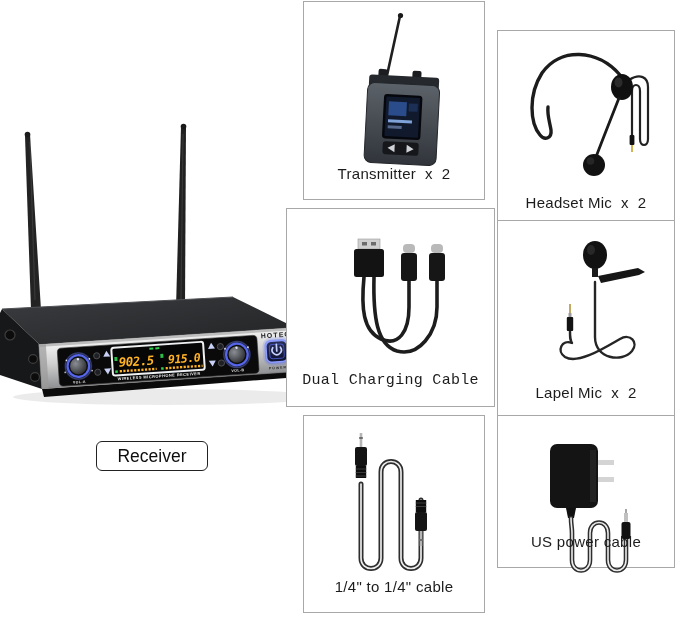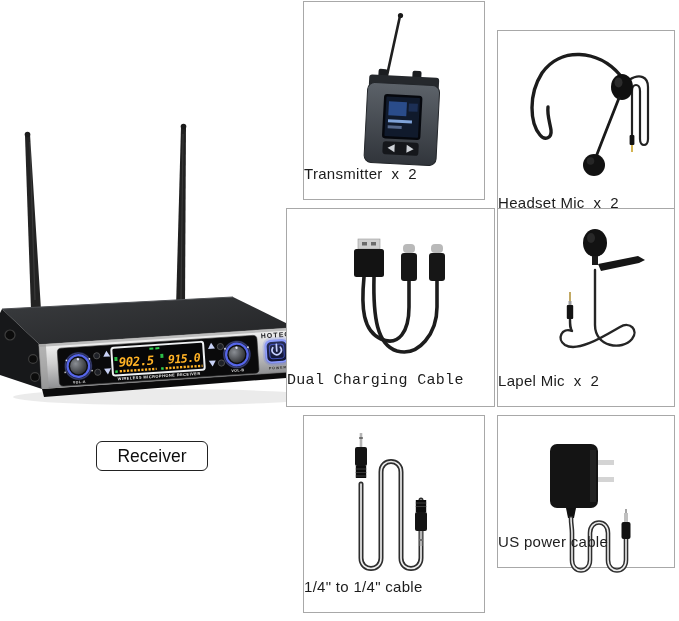--- a/index.html
+++ b/index.html
@@ -1,20 +1,20 @@
 <!DOCTYPE html>
 <html><head>
 <meta charset="utf-8">
 <style>
   html,body{margin:0;padding:0;background:#fff;}
   .stage{position:relative;width:679px;height:621px;background:#fff;overflow:hidden;
          font-family:"Liberation Sans",sans-serif;}
   .card{position:absolute;background:#fff;border:1px solid #a8a8a8;box-sizing:border-box;}
   .card svg{display:block;margin:4px auto 0;}
-  .caption{position:absolute;left:0;bottom:17px;width:100%;
+  .caption{position:absolute;left:0;bottom:17px;width:100%;text-align:center;
            font-size:15px;color:#1c1c1c;white-space:pre;letter-spacing:.3px;}
   .pill{position:absolute;left:96px;top:441px;width:112px;height:30px;border:1.4px solid #222;
         border-radius:6px;display:flex;align-items:center;justify-content:center;
         font-size:17.5px;color:#0d0d0d;box-sizing:border-box;}
   .receiver-wrap{position:absolute;left:0;top:120px;width:310px;height:290px;}
   text{font-family:"Liberation Sans",sans-serif;}
   .seg{font-family:"DejaVu Sans Mono",monospace;font-style:italic;font-weight:bold;}
 </style>
 </head>
 <body>
@@ -202,21 +202,21 @@
         <rect x="100" y="40" width="16" height="28" rx="3" fill="#161616"></rect>
       </g>
       <g>
         <rect x="130" y="31" width="12" height="9" rx="4" fill="#b9b9b9"></rect>
         <rect x="128" y="40" width="16" height="28" rx="3" fill="#161616"></rect>
       </g>
     </svg>
     <div class="caption">Dual Charging Cable</div>
   </div>
 
-  <div class="card" style="left:497px;top:208px;width:178px;height:199px;">
+  <div class="card" style="left:497px;top:220px;width:178px;height:199px;">
     <svg width="180" height="160" viewBox="0 0 180 160">
       <path d="M 97,57 L 97,112 C 97,134 124,138 134,126 C 141,117 132,108 122,114 C 108,122 80,140 67,132 C 58,126 64,114 74,118" fill="none" stroke="#252525" stroke-width="2.4" stroke-linecap="round"></path>
       <ellipse cx="97" cy="30" rx="12" ry="14" fill="#121212"></ellipse>
       <ellipse cx="93" cy="25" rx="4" ry="5" fill="#282828"></ellipse>
       <rect x="94" y="43" width="6" height="9" fill="#1a1a1a"></rect>
       <path d="M 100,51 L 140,43 L 147,47 L 141,50 L 103,58 Z" fill="#161616"></path>
       <g>
         <line x1="72" y1="79" x2="72" y2="88" stroke="#b89b4a" stroke-width="1.7"></line>
         <line x1="72" y1="88" x2="72" y2="92" stroke="#9a9a9a" stroke-width="3"></line>
         <rect x="68.8" y="92" width="6.4" height="14" rx="1" fill="#131313"></rect>

